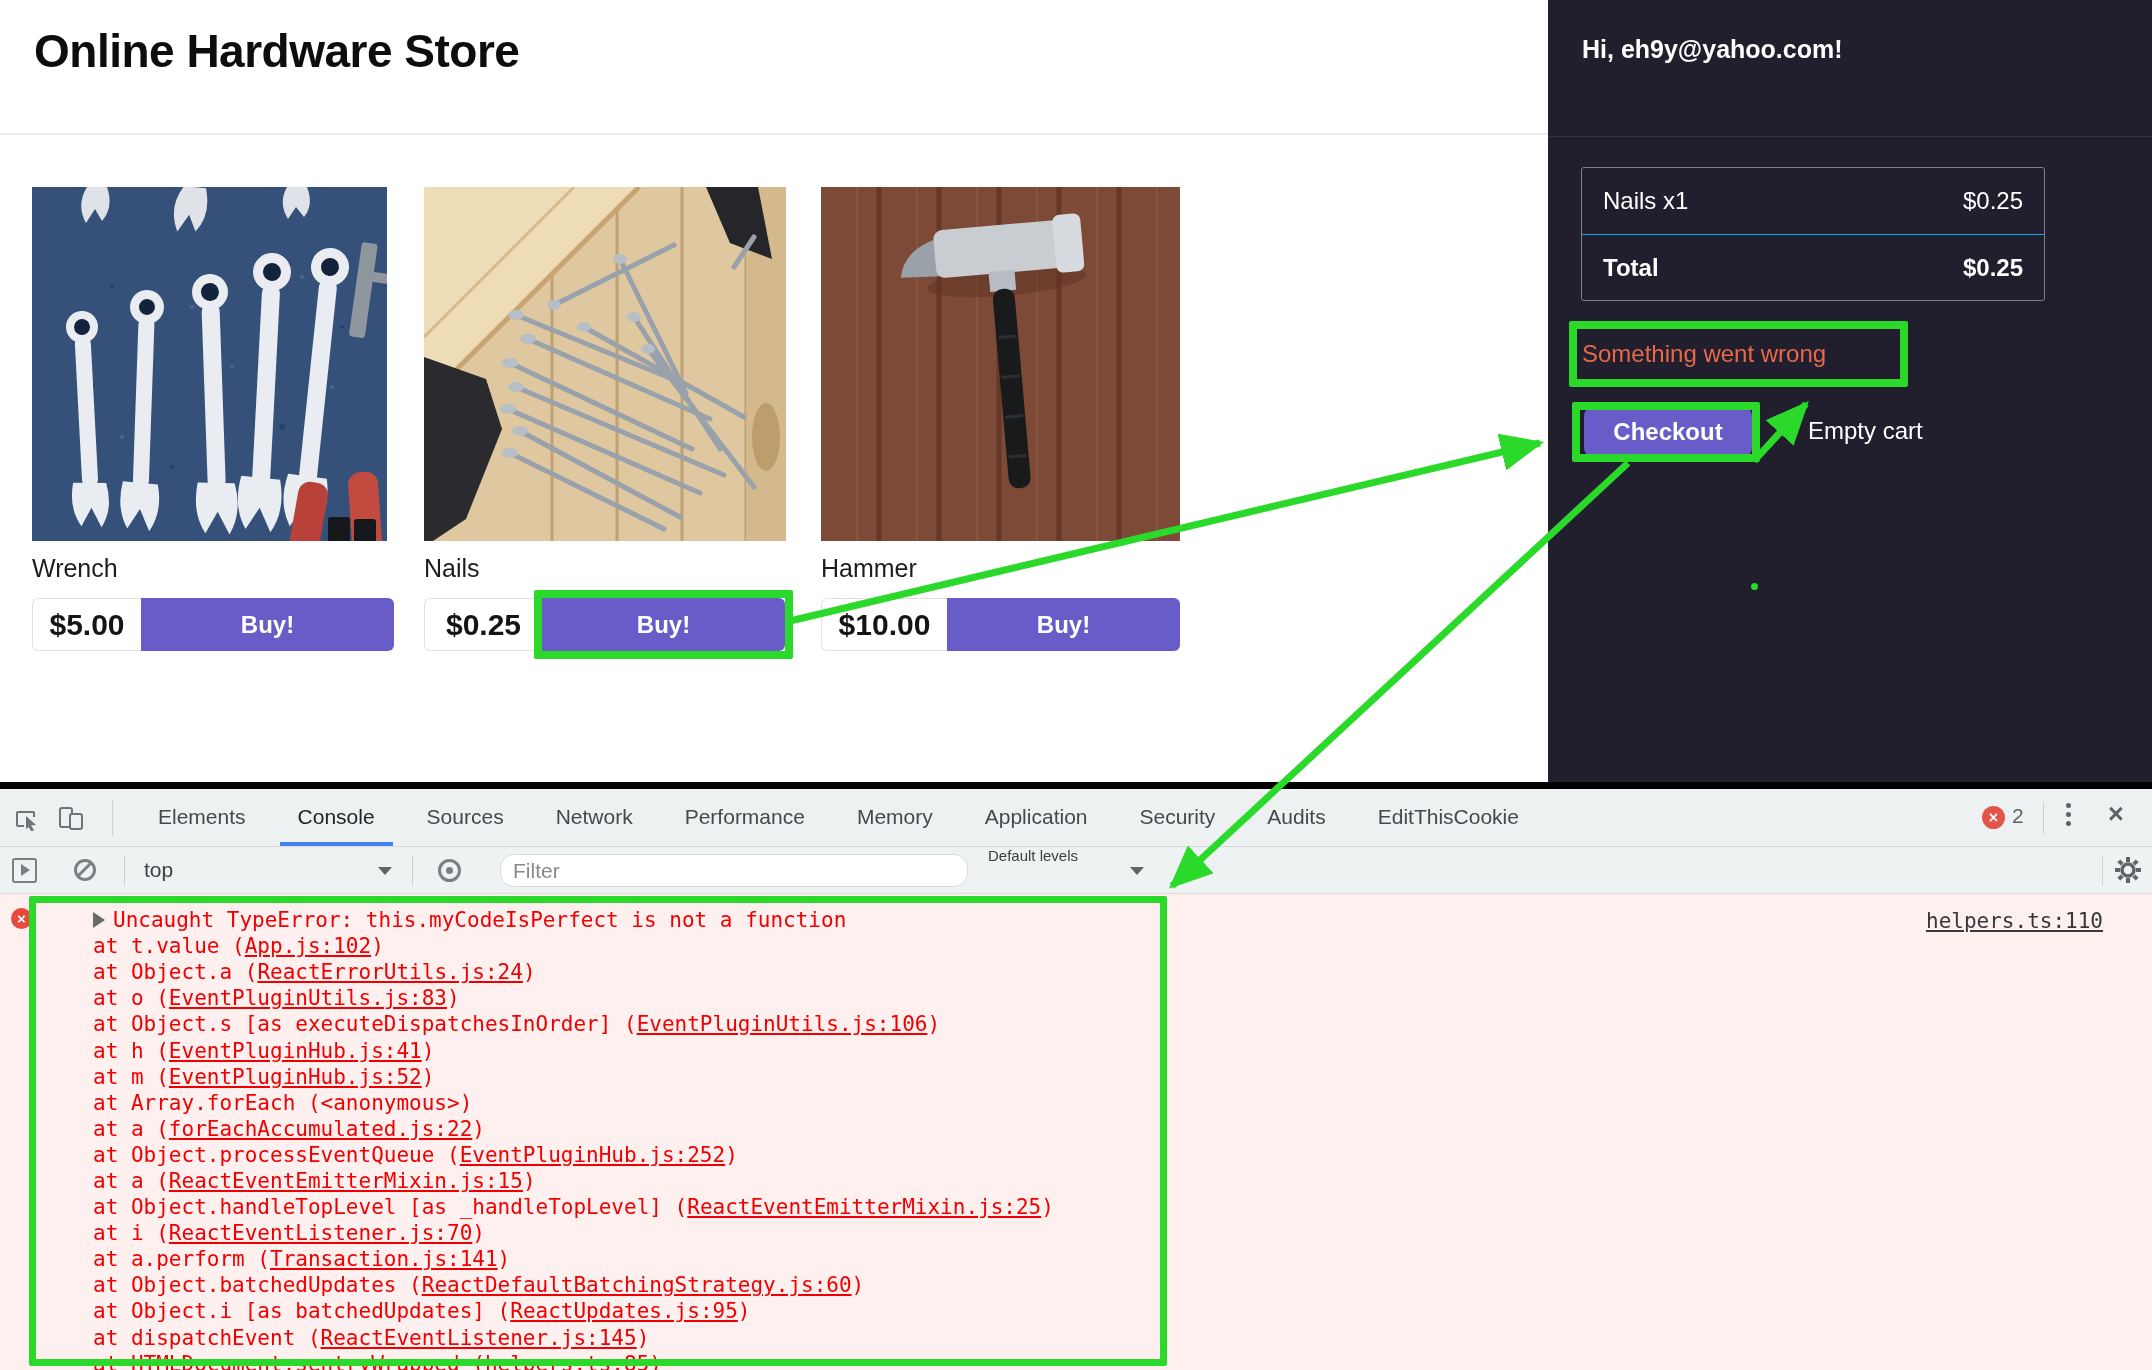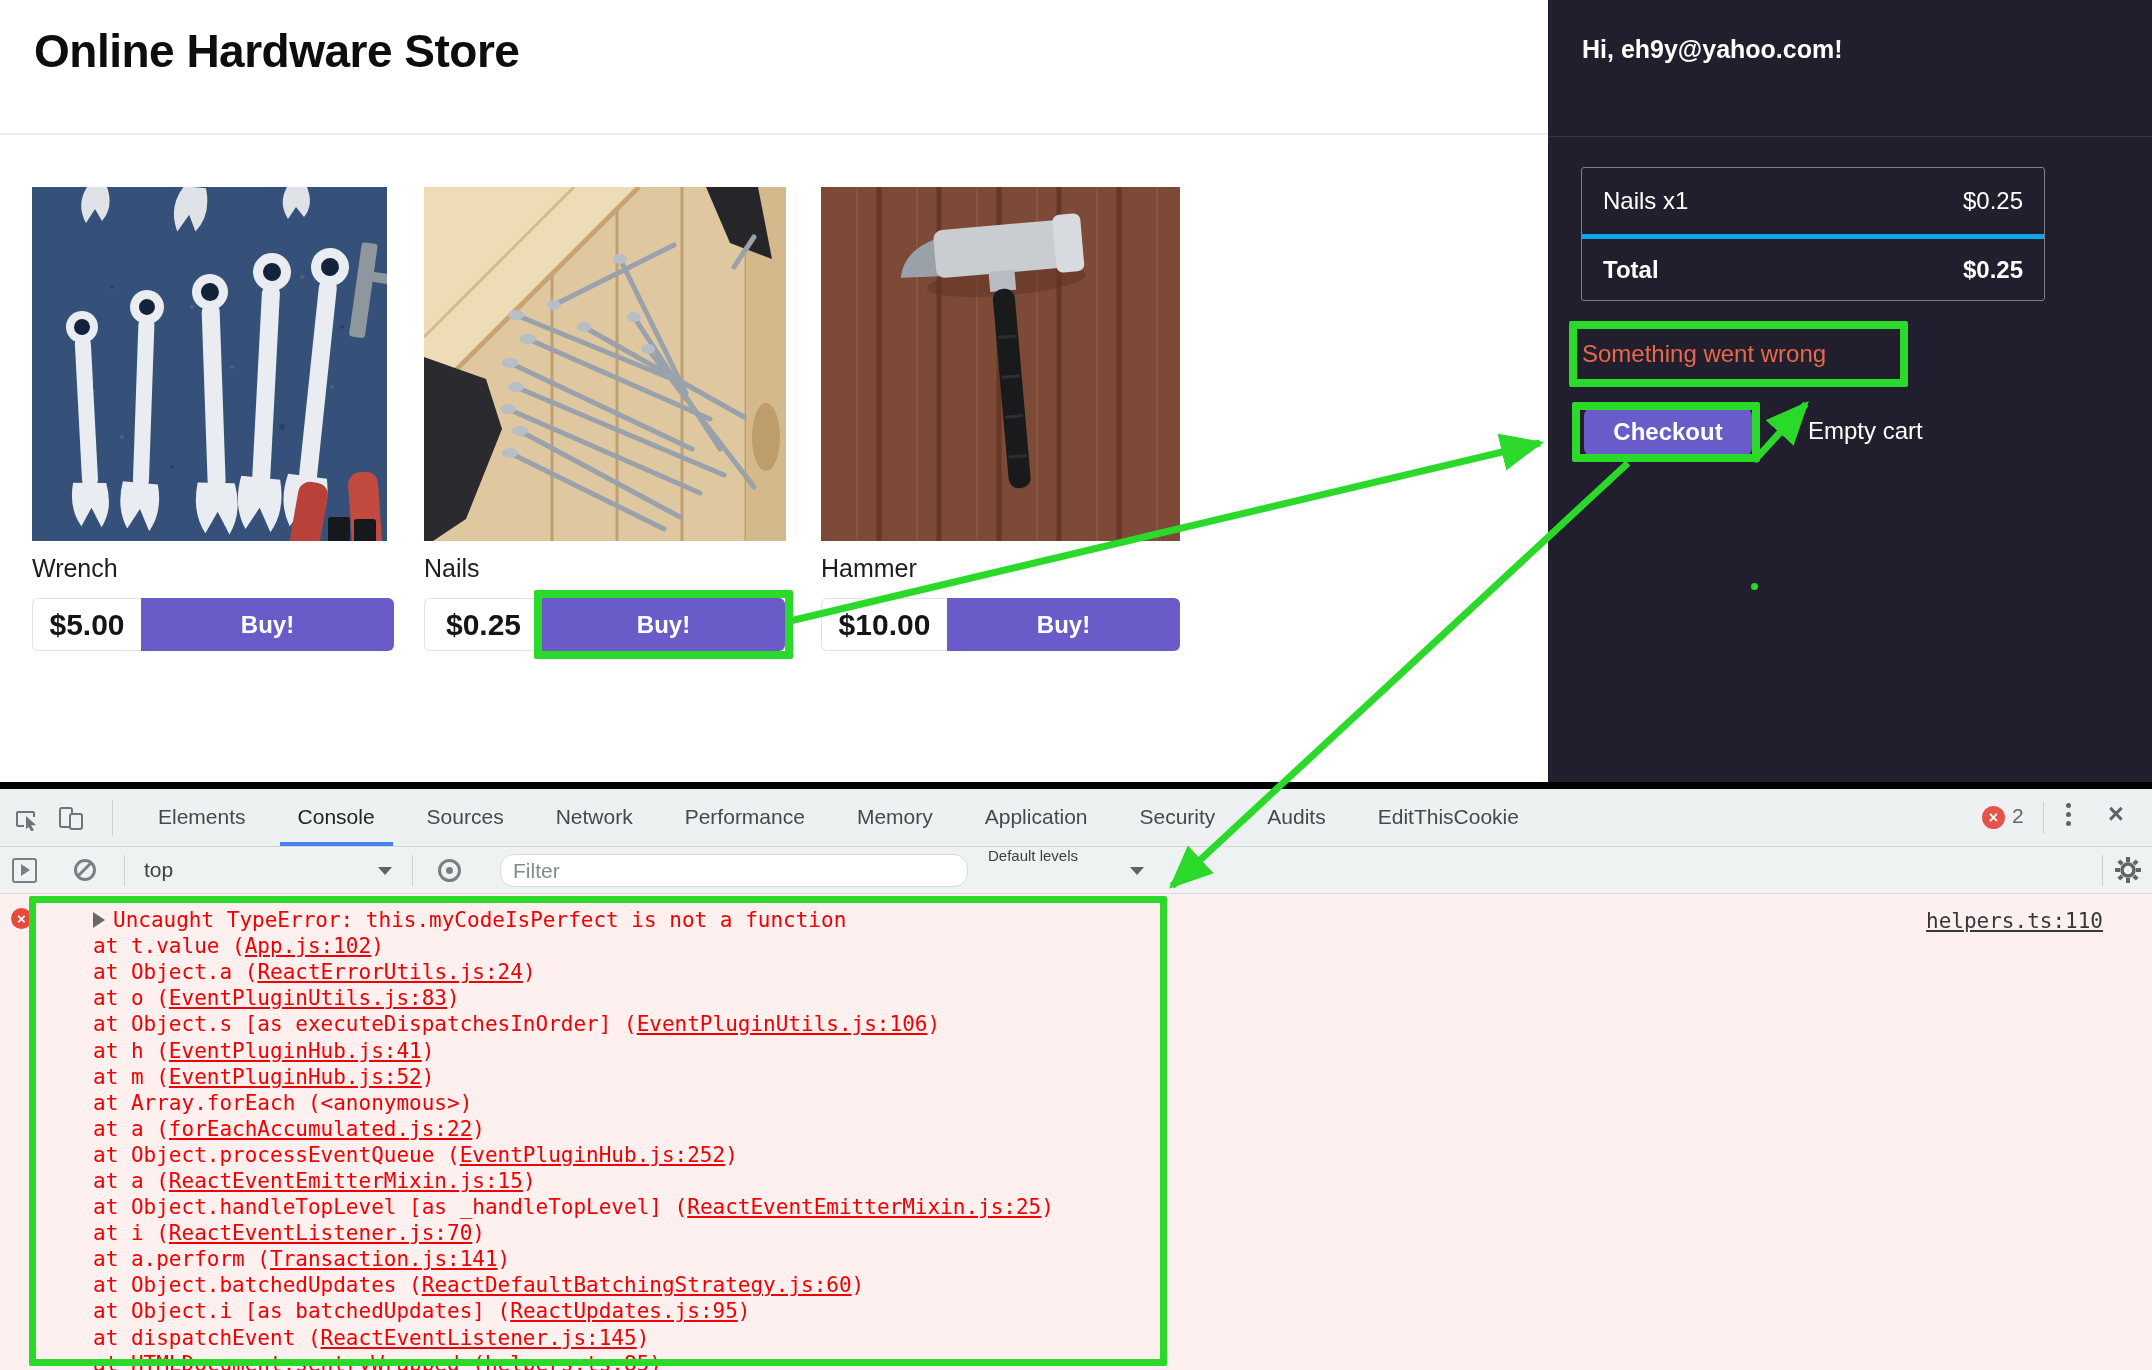--- a/index.html
+++ b/index.html
@@ -37,21 +37,21 @@
   .pr1{left:424px;width:118px;} .bb1{left:542px;width:243px;}
   .pr2{left:821px;width:126px;} .bb2{left:947px;width:233px;}
 
   
   #sidebar{left:1548px;top:0;width:604px;height:976px;background:var(--sidebar-bg);}
   #greeting{left:34px;top:35px;font-size:25px;font-weight:bold;color:#fff;}
   #sidebar-divider{left:0;top:136px;width:604px;height:1px;background:#35323f;}
   #cart-table{left:33px;top:167px;width:464px;border:1px solid #817f8e;border-radius:3px;color:#fff;}
   .cart-row{height:66px;display:flex;align-items:center;justify-content:space-between;
     padding:0 21px;font-size:24px;gap:44px;}
-  .cart-row.total{border-top:5px solid #0ea5e9;font-weight:bold;}
+  .cart-row.total{border-top:1px solid #0ea5e9;font-weight:bold;}
   #cart-error{left:34px;top:340px;font-size:24px;color:var(--error-orange);}
   #checkout-btn{left:36px;top:408px;width:168px;height:48px;background:var(--accent-purple);
     border:none;border-radius:8px;color:#fff;font-size:24px;font-weight:bold;
     display:flex;align-items:center;justify-content:center;cursor:pointer;}
   #empty-cart{left:260px;top:417px;font-size:24px;color:#fff;cursor:pointer;}
   #green-dot{left:203px;top:583px;width:7px;height:7px;border-radius:50%;background:var(--annotation-green);}
 
   
   #devtools{left:0;top:782px;width:2152px;height:588px;border-top:7px solid #000000;background:#fdf0ef;}
   #dt-tabbar{left:0;top:0;width:2152px;height:58px;background:#eef1f2;border-bottom:1px solid #d4d7d8;}

